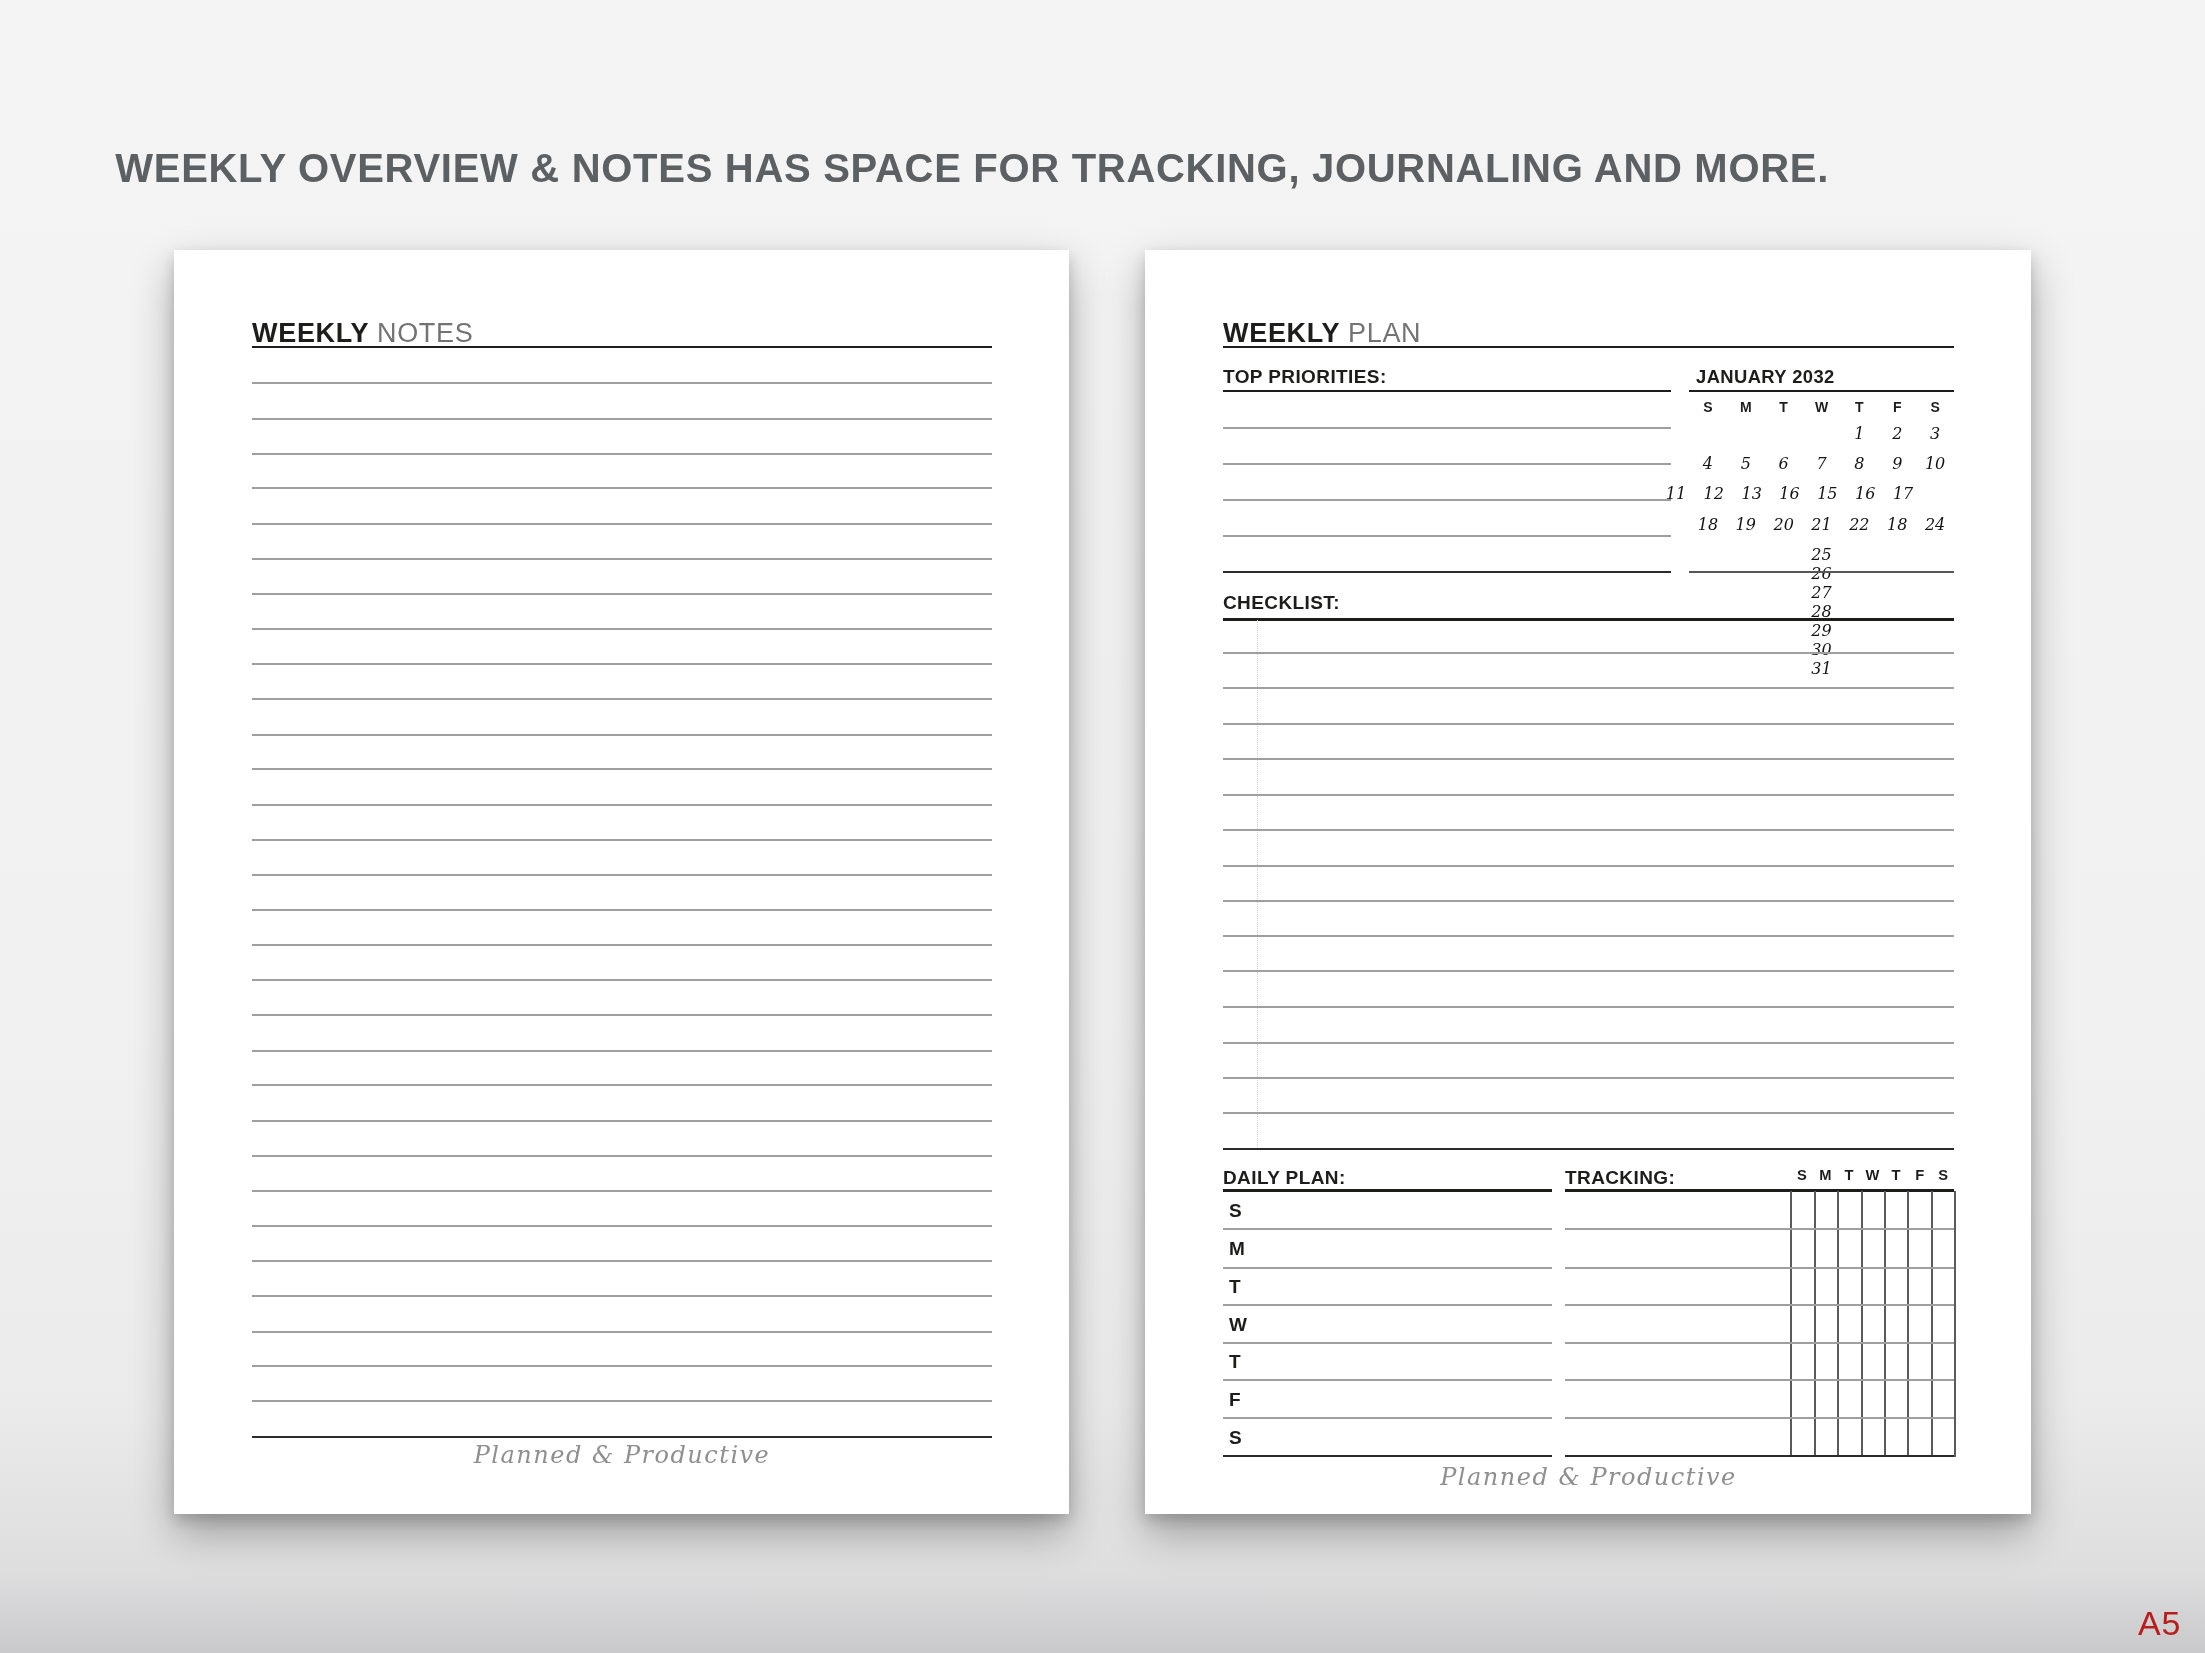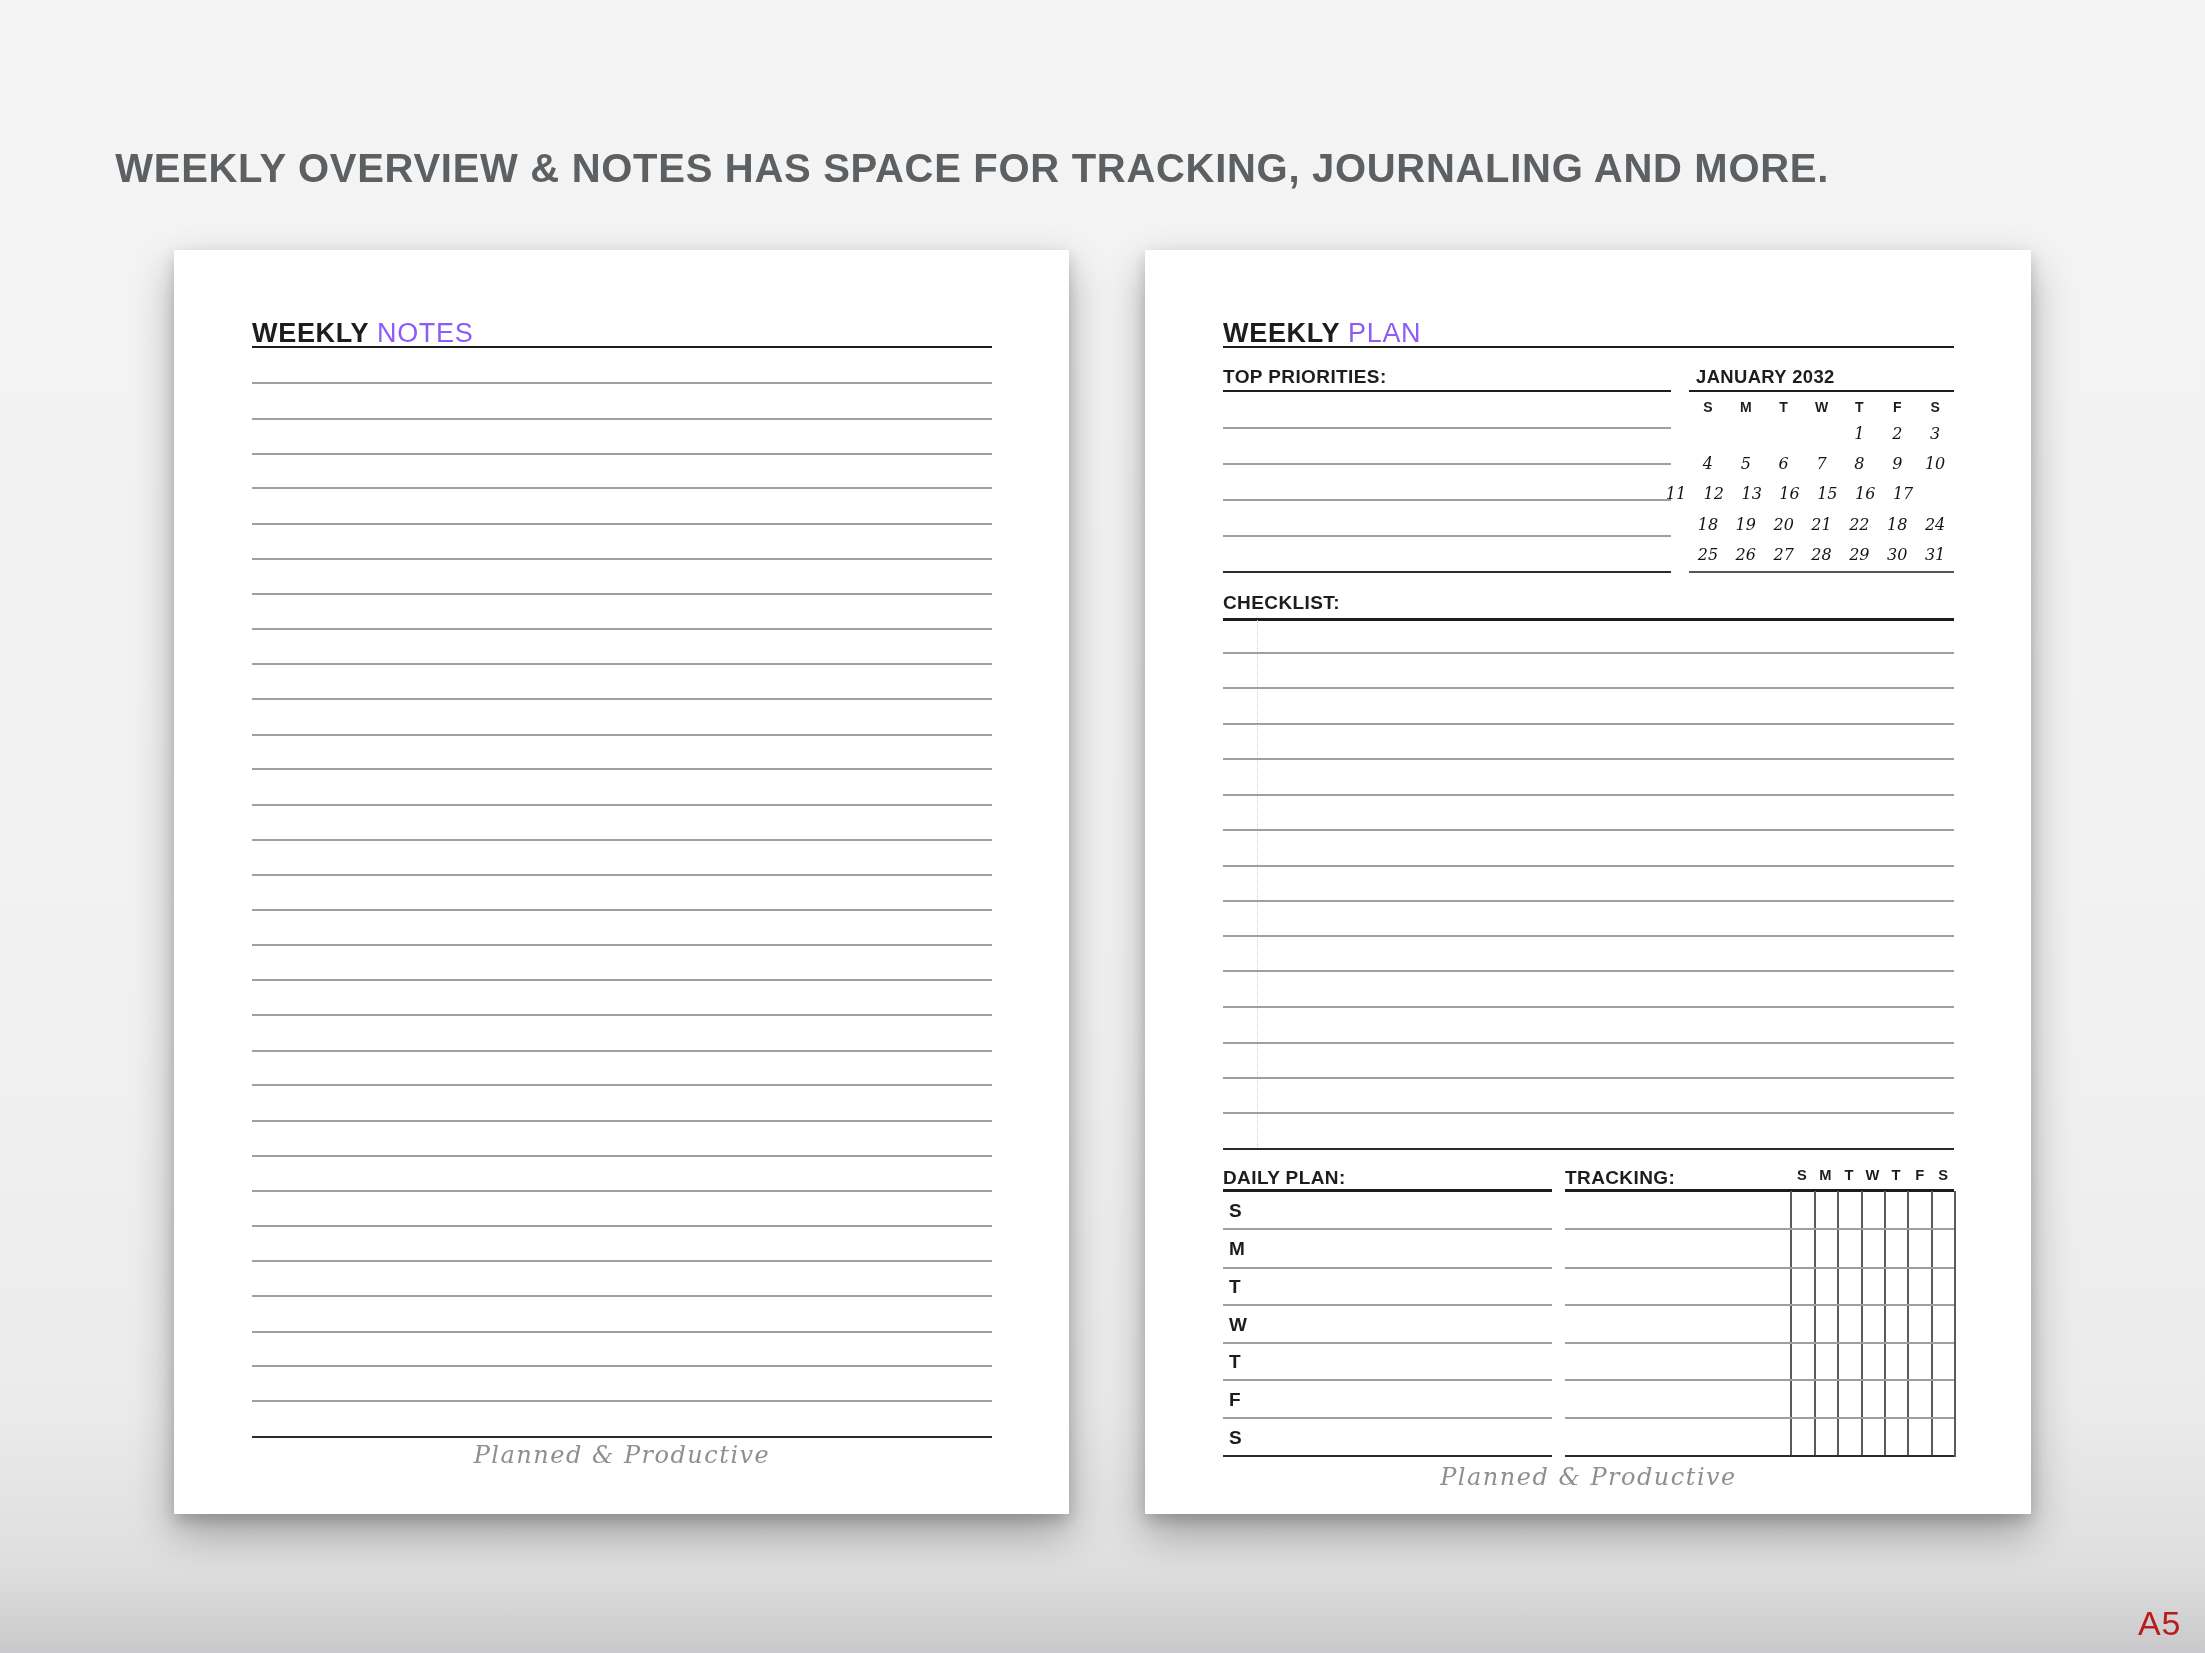--- a/index.html
+++ b/index.html
@@ -13,21 +13,21 @@
     font-size:40px;font-weight:bold;letter-spacing:0.7px;color:#5c6063;
   }
   .page{
     position:absolute;top:250px;height:1264px;background:#ffffff;
     box-shadow:0 19px 40px rgba(0,0,0,.30),0 5.9px 13.2px rgba(0,0,0,.16);
   }
   .page.left{left:174px;width:895px;}
   .page.right{left:1145px;width:886px;}
   .pg-header{position:absolute;left:78px;top:68px;font-size:27px;font-weight:bold;
     letter-spacing:0.7px;color:#1d1d1b;white-space:nowrap;}
-  .pg-header .hl{color:#8b5cf6;font-weight:normal;}
+  .pg-header .hl{color:#737373;font-weight:normal;}
   .rule{position:absolute;background:#9f9f9f;height:1.5px;}
   .rule.dark{background:#1d1d1b;height:2.2px;}
   .rule.end{background:#2b2b2b;height:2.2px;}
   .rule.mid{background:#565656;}
   .sec-label{position:absolute;font-size:19px;font-weight:bold;letter-spacing:0.4px;color:#1d1d1b;white-space:nowrap;}
   .script{
     position:absolute;text-align:center;
     font-family:"DejaVu Serif",serif;font-style:italic;font-size:24px;
     color:#8f8f8f;letter-spacing:1.5px;white-space:nowrap;
   }
@@ -148,21 +148,21 @@
       </div>
       <div class="cal-week" style="left: 544px; top: 265px; width: 265px; align-items: center;">
         <div class="cal-cell cal-date">18</div>
         <div class="cal-cell cal-date">19</div>
         <div class="cal-cell cal-date">20</div>
         <div class="cal-cell cal-date">21</div>
         <div class="cal-cell cal-date">22</div>
         <div class="cal-cell cal-date">18</div>
         <div class="cal-cell cal-date">24</div>
       </div>
-      <div class="cal-week" style="left: 544px; top: 295px; width: 265px;">
+      <div class="cal-week" style="left: 544px; top: 295px; width: 265px; flex-direction: column;">
         <div class="cal-cell cal-date">25</div>
         <div class="cal-cell cal-date">26</div>
         <div class="cal-cell cal-date">27</div>
         <div class="cal-cell cal-date">28</div>
         <div class="cal-cell cal-date">29</div>
         <div class="cal-cell cal-date">30</div>
         <div class="cal-cell cal-date">31</div>
       </div>
     </div>
   <div class="rule mid" style="left:544px;top:321px;width:265px;"></div>

